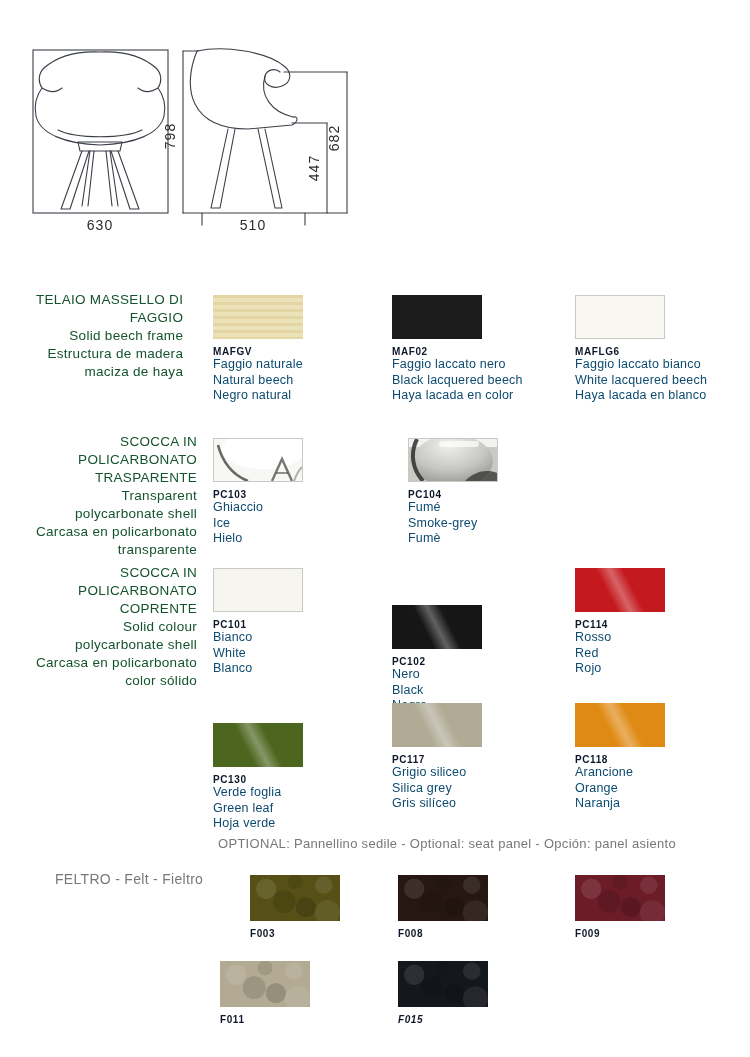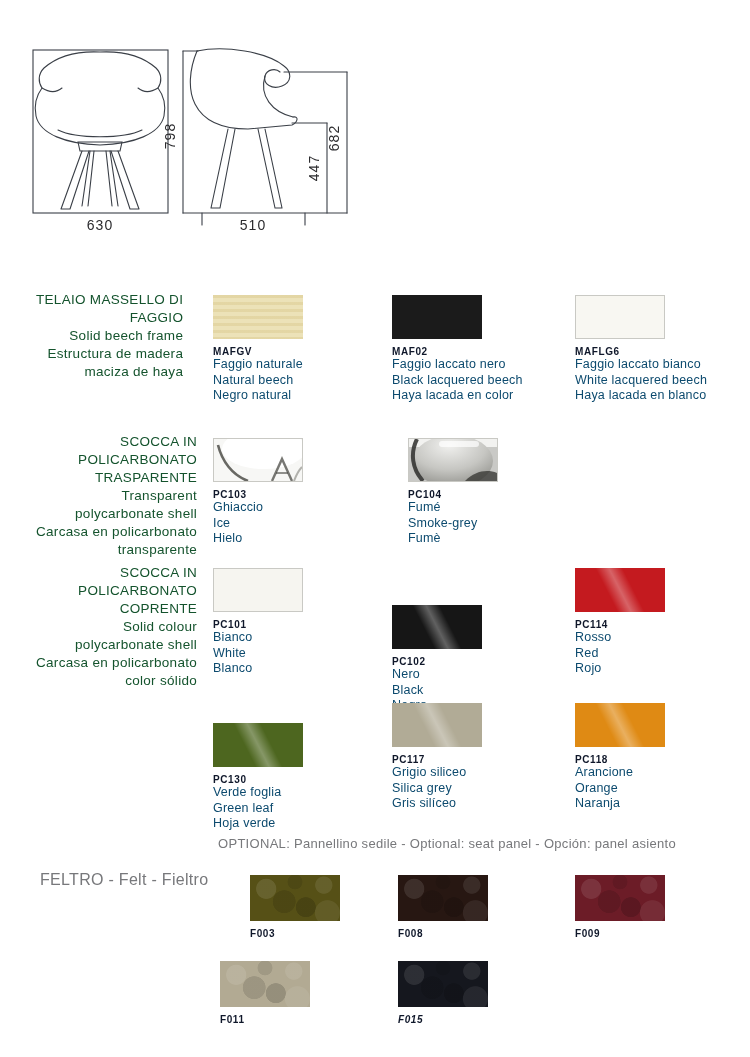--- a/index.html
+++ b/index.html
@@ -30,21 +30,21 @@
       radial-gradient(circle at 18% 30%,rgba(255,255,255,.10) 0 12%,transparent 13%),
       radial-gradient(circle at 62% 70%,rgba(0,0,0,.16) 0 15%,transparent 16%),
       radial-gradient(circle at 82% 22%,rgba(255,255,255,.09) 0 10%,transparent 11%),
       radial-gradient(circle at 38% 58%,rgba(0,0,0,.12) 0 18%,transparent 19%),
       radial-gradient(circle at 50% 15%,rgba(0,0,0,.10) 0 12%,transparent 13%),
       radial-gradient(circle at 86% 82%,rgba(255,255,255,.07) 0 14%,transparent 15%);
   }
   .code{margin-top:7px;font-weight:bold;font-size:10px;color:#0f172a;letter-spacing:.6px;}
   .desc{font-size:12.5px;color:#0c4a6e;line-height:15.5px;letter-spacing:.2px;white-space:nowrap;}
   .optional{position:absolute;left:218px;top:836px;font-size:13px;color:#77787b;letter-spacing:.3px;white-space:nowrap;}
-  .feltro-label{position:absolute;left:40px;top:871px;font-size:16px;color:#77787b;letter-spacing:.3px;white-space:nowrap;}
+  .feltro-label{position:absolute;left:55px;top:871px;font-size:14px;color:#77787b;letter-spacing:.3px;white-space:nowrap;}
   
   .drawing{position:absolute;left:30px;top:38px;}
   .drawing svg{display:block;}
   .dim-text{font-size:14px;fill:#2b2b2e;letter-spacing:1px;font-family:"Liberation Sans",sans-serif;}
   .photo-svg{position:absolute;inset:0;}
 </style>
 </head>
 <body>
 
 <div class="drawing">

